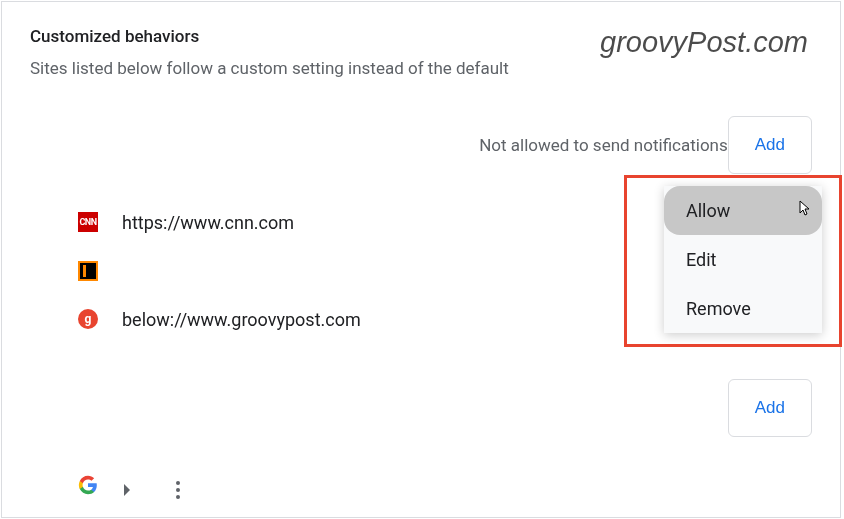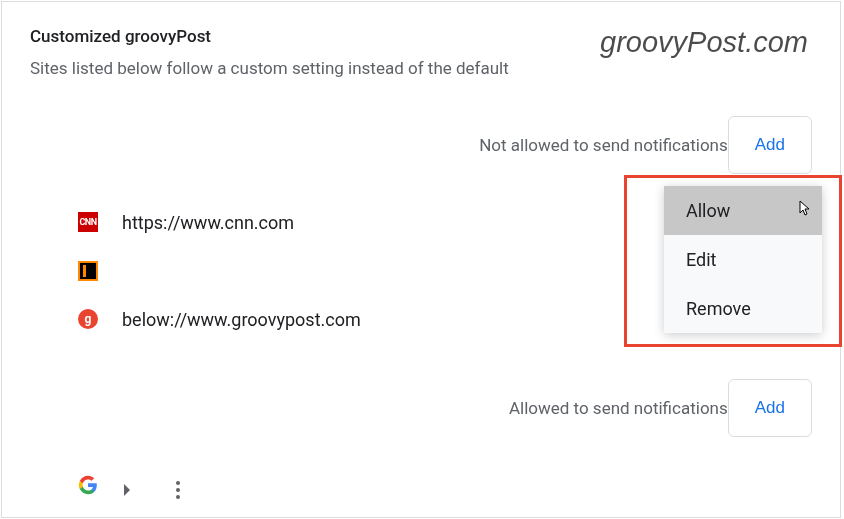--- a/index.html
+++ b/index.html
@@ -147,20 +147,21 @@
       background: #f8f9fa;
       box-shadow: 0 2px 10px rgba(0,0,0,0.2);
       z-index: 10;
     }
     .menu-item {
       padding: 14px 22px;
       font-size: 18px;
       color: #202124;
       cursor: pointer;
       position: relative;
+      border-radius: 16px;
     }
     .menu-item.highlighted {
       background: #c7c7c7;
     }
     .cursor-link {
       position: absolute;
       right: 10px;
       top: 50%;
       transform: translateY(-50%);
     }
@@ -184,21 +185,21 @@
       color: #000000;
       opacity: 0.7;
       z-index: 20;
     }
   </style>
 </head>
 <body>
 
 <div class="container">
 
-  <div class="section-title">Customized groovyPost</div>
+  <div class="section-title">Customized behaviors</div>
   <div class="section-subtitle">Sites listed below follow a custom setting instead of the default</div>
 
   <div class="section-header">
     <div class="section-label">Not allowed to send notifications</div>
     <button class="add-btn">Add</button>
   </div>
 
   <div class="site-list">
     <div class="site-row">
       <div class="favicon favicon-cnn">CNN</div>
@@ -222,21 +223,20 @@
           <span class="dot"></span>
             <span class="dot"></span>
             <span class="dot"></span>
         </span>
       </div>
     </div>
   </div>
 
   <div class="section-divider"></div>
   <div class="section-header">
-    <div class="section-label">Allowed to send notifications</div>
     <button class="add-btn">Add</button>
   </div>
 
   <div class="site-list">
     <div class="site-row">
       <div class="favicon favicon-g">
         <svg viewBox="0 0 24 24" width="20" height="20">
           <path fill="#4285F4" d="M22.56 12.25c0-.78-.07-1.53-.2-2.25H12v4.26h5.92c-.26 1.37-1.04 2.53-2.21 3.31v2.77h3.57c2.08-1.92 3.28-4.74 3.28-8.09z"></path>
           <path fill="#34A853" d="M12 23c2.97 0 5.46-.98 7.28-2.66l-3.57-2.77c-.98.66-2.23 1.06-3.71 1.06-2.86 0-5.29-1.93-6.16-4.53H2.18v2.84C3.99 20.53 7.7 23 12 23z"></path>
           <path fill="#FBBC05" d="M5.84 14.09c-.22-.66-.35-1.36-.35-2.09s.13-1.43.35-2.09V7.07H2.18C1.43 8.55 1 10.22 1 12s.43 3.45 1.18 4.93l3.66-2.84z"></path>

